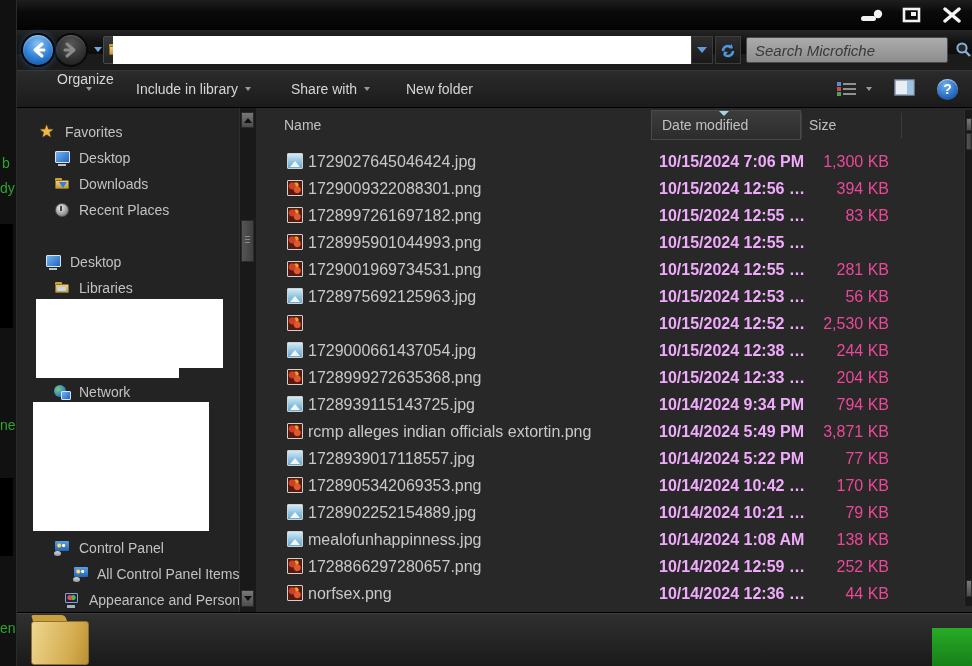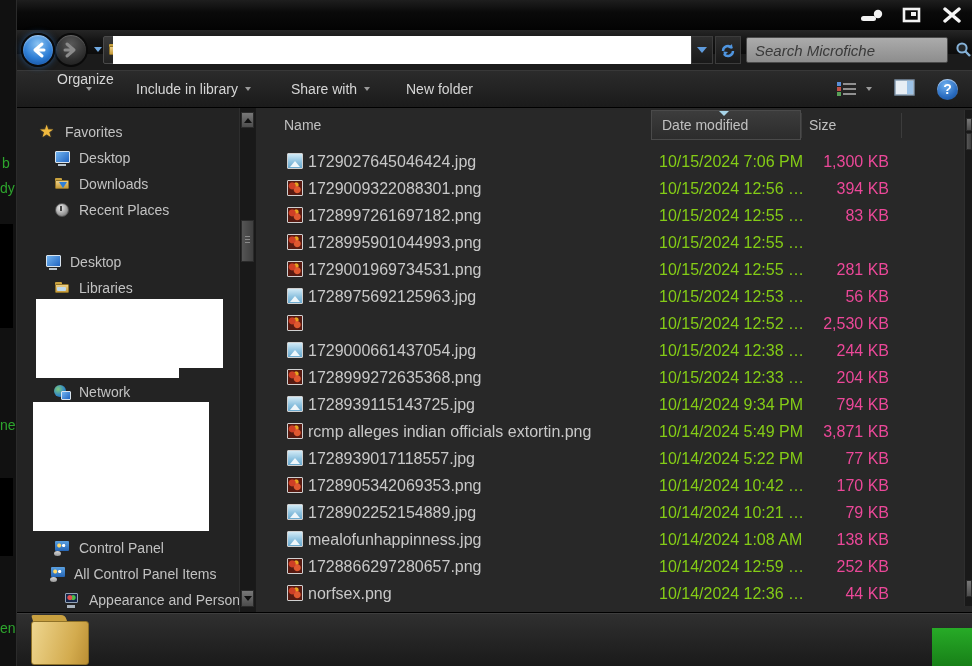--- a/index.html
+++ b/index.html
@@ -82,21 +82,21 @@
   #hdr-date{position:absolute;left:10px;line-height:28px;}
   .sort-tri{position:absolute;left:67px;top:0;width:0;height:0;border-left:5px solid transparent;border-right:5px solid transparent;border-top:5px solid #a8d4e8;}
   #hdr-size{position:absolute;left:553px;line-height:30px;}
   #rows{position:absolute;left:0;top:40px;width:100%;}
   .row{position:relative;height:27px;font-size:16px;color:#c8c8c8;}
   .fi{position:absolute;left:31px;top:5px;width:16px;height:16px;border:1px solid #d0d0d0;border-radius:1px;box-sizing:border-box;}
   .fi.jpg{background:linear-gradient(180deg,#d2eaf6 0%,#8fc3e0 55%,#6aa8cd 100%);}
   .fi.jpg::after{content:"";position:absolute;left:2px;bottom:1px;width:0;height:0;border-left:5px solid transparent;border-right:5px solid transparent;border-bottom:6px solid #eef6fa;}
   .fi.png{background:radial-gradient(circle at 30% 35%,#cf3f26 0 3px,transparent 4px),radial-gradient(circle at 66% 62%,#e05830 0 3px,transparent 4px),radial-gradient(circle at 58% 28%,#e8a41f 0 2px,transparent 3px),#571a11;}
   .fn{position:absolute;left:52px;line-height:27px;white-space:nowrap;}
-  .fd{position:absolute;left:403px;line-height:27px;color:#84cc16;white-space:nowrap;}
+  .fd{position:absolute;left:403px;line-height:27px;color:#f0abfc;white-space:nowrap;font-weight:bold;}
   .fs{position:absolute;left:493px;width:140px;line-height:27px;text-align:right;color:#ec4899;white-space:nowrap;}
 
   
   #statusbar{position:absolute;left:0;top:612px;width:100%;height:54px;background:linear-gradient(180deg,#303030,#1a1a1a);border-top:1px solid #000;box-shadow:inset 0 1px 0 #3e3e3e;box-sizing:border-box;}
   #big-folder{position:absolute;left:14px;top:0px;width:62px;height:52px;}
   #big-folder .back{position:absolute;left:2px;top:2px;width:34px;height:12px;background:#c8a040;border-radius:2px 4px 0 0;transform:skewX(18deg);}
   #big-folder .front{position:absolute;left:0;top:8px;width:58px;height:44px;background:linear-gradient(105deg,#eed68f,#d3ab4e 70%,#bb8f34);border-radius:3px;border:1px solid #8f7228;box-sizing:border-box;}
   #status-text{position:absolute;left:102px;top:13px;font-size:11px;color:#d8d8d8;margin-top:40px;}
 
   #green-corner{position:absolute;right:0;bottom:0;width:40px;height:38px;background:linear-gradient(#27ab27,#188018);}
@@ -249,21 +249,21 @@
           <span>Libraries</span>
         </div>
         <div class="side-item" style="top:273px;left:37px;">
           <span class="ic ic-network"></span>
           <span>Network</span>
         </div>
         <div class="side-item" style="top:429px;left:37px;">
           <span class="ic ic-cpanel"></span>
           <span>Control Panel</span>
         </div>
-        <div class="side-item" style="top:455px;left:33px;gap:7px;">
+        <div class="side-item" style="top:455px;left:56px;gap:7px;">
           <span class="ic ic-cpanel"></span>
           <span>All Control Panel Items</span>
         </div>
         <div class="side-item" style="top:481px;left:47px;width:178px;overflow:hidden;">
           <span class="ic ic-appearance"></span>
           <span>Appearance and Persona</span>
         </div>
 
         <div class="redact" style="left:19px;top:191px;width:187px;height:69px;"></div>
         <div class="redact" style="left:19px;top:245px;width:143px;height:25px;"></div>

